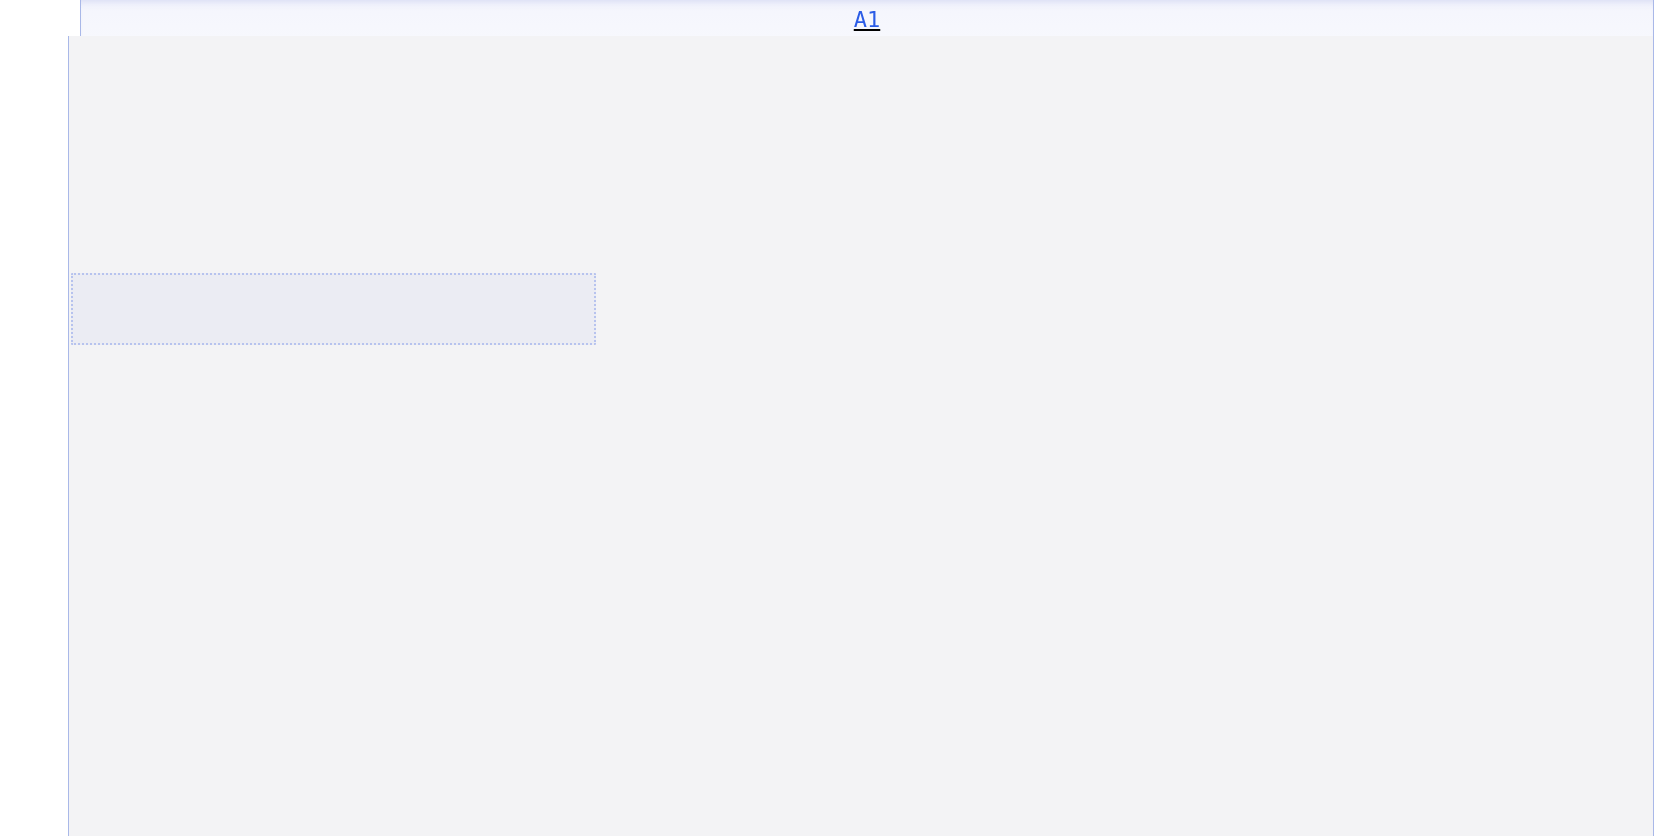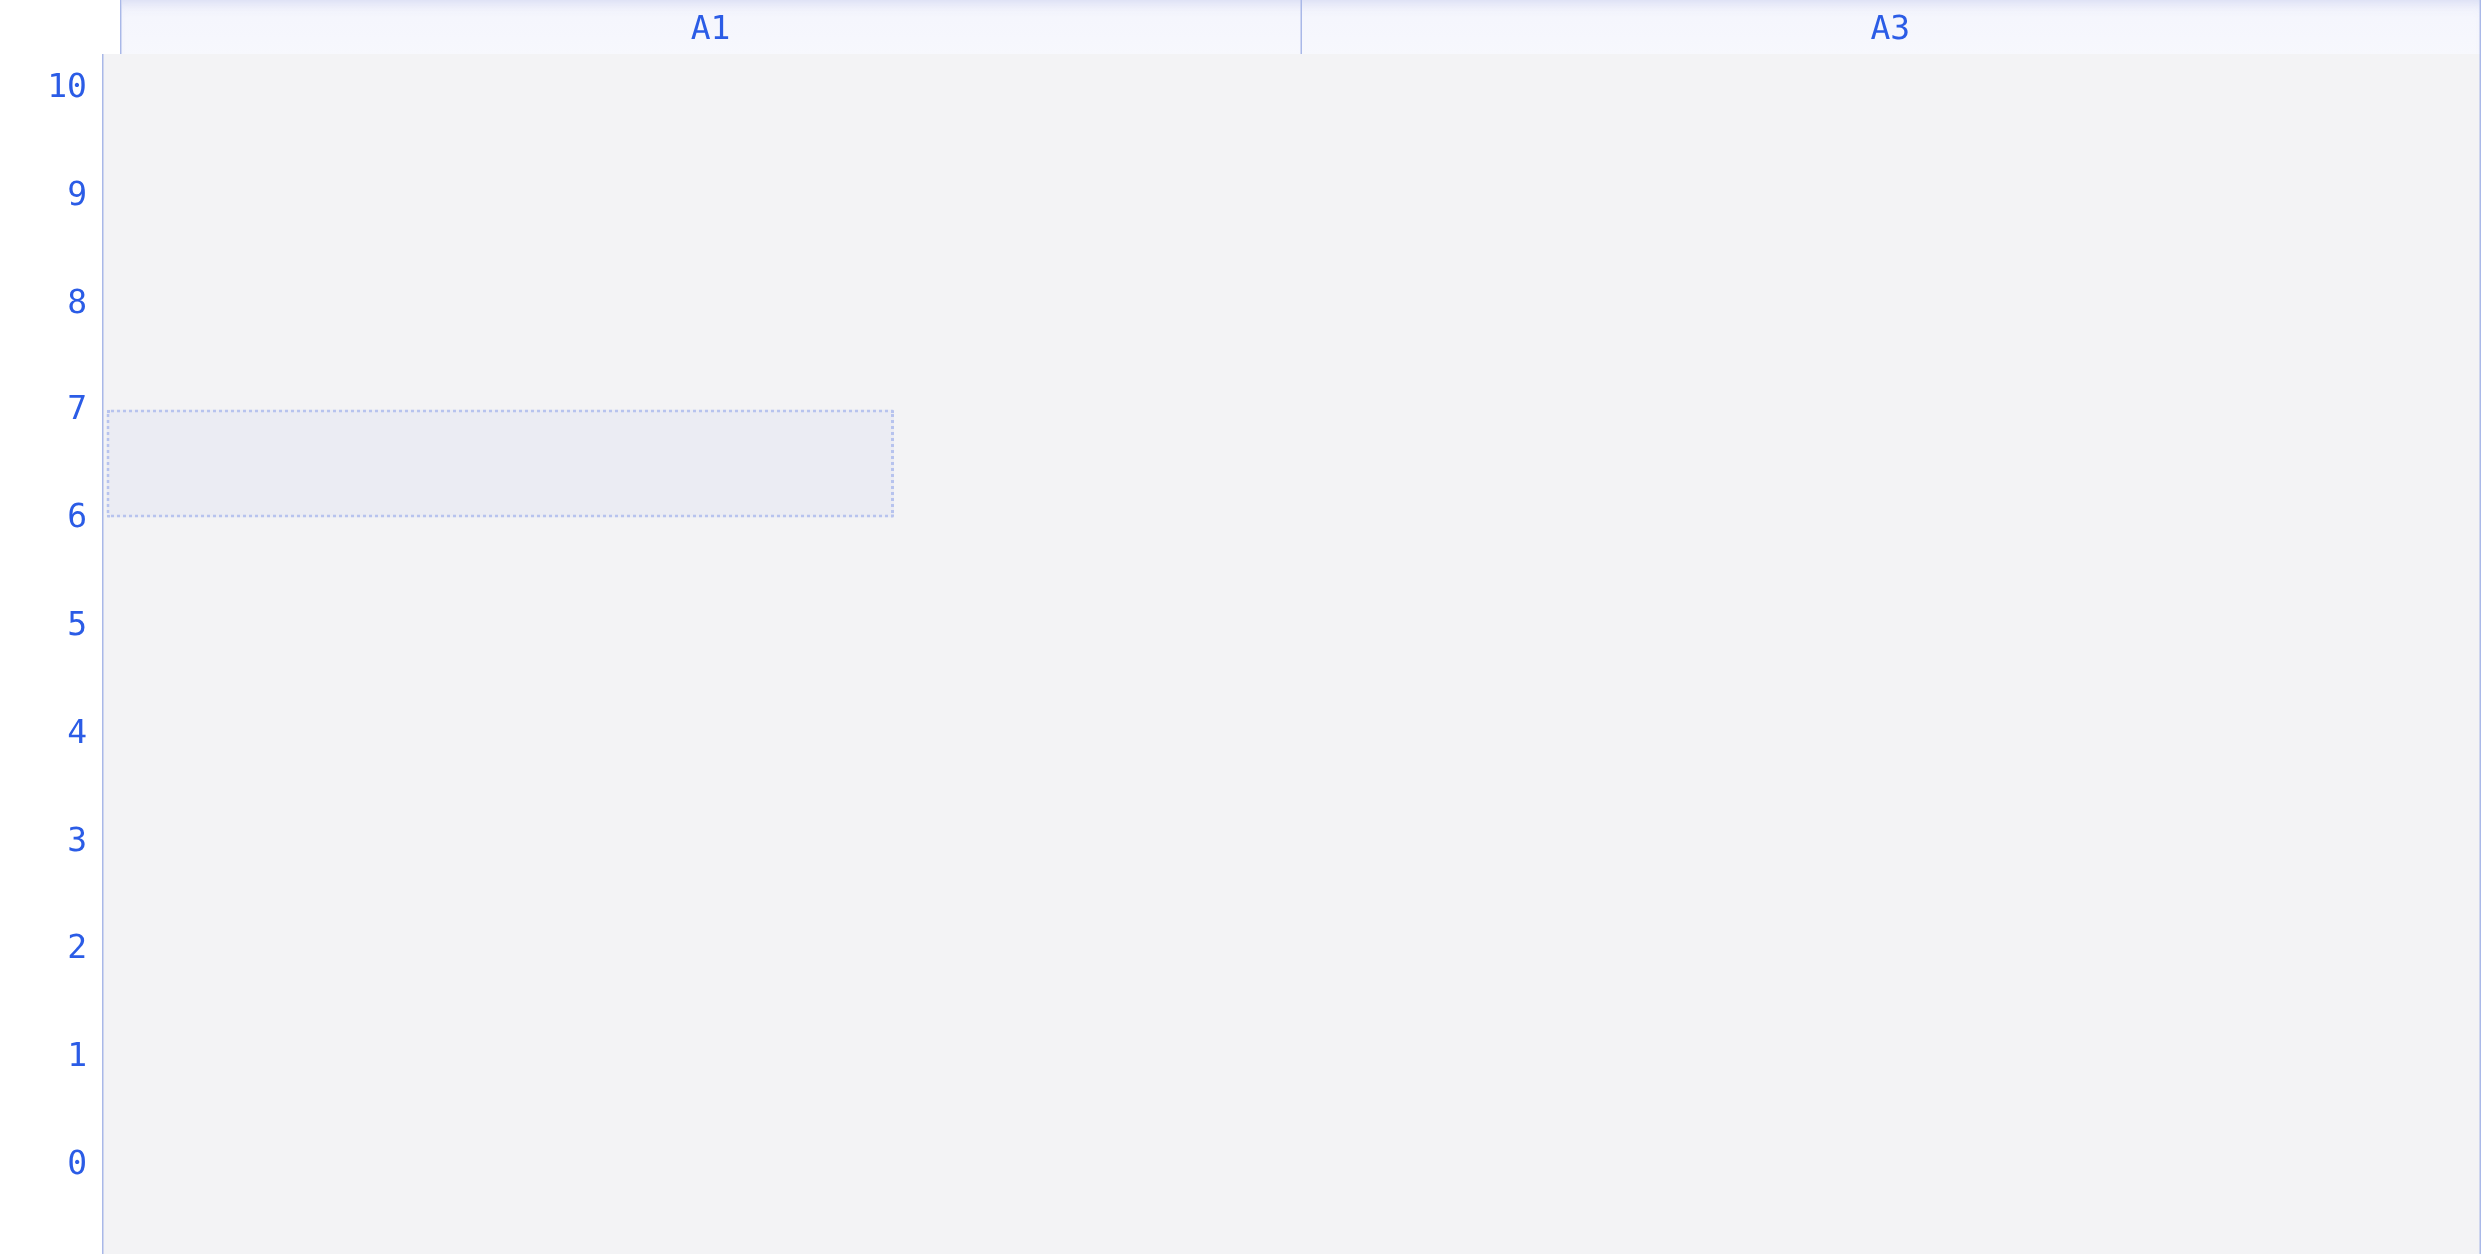--- a/index.html
+++ b/index.html
@@ -27,20 +27,21 @@
       position: absolute;
       left: 80px;
       top: 0;
       right: 6px;
       height: 40px;
       display: flex;
       border: 1px solid #a9b8e8;
       border-top: none;
       background: linear-gradient(#f4f5fd 0%, #f7f8fd 100%);
       box-shadow: inset 0 8px 10px -8px rgba(80,100,200,0.25);
+      text-decoration: underline;
     }
     .col-headers .col {
       flex: 1 1 0;
       border-right: 1px solid #a9b8e8;
       display: flex;
       align-items: center;
       justify-content: center;
       font-size: 22px;
       color: #2b5ce6;
       font-family: Menlo, Monaco, Consolas, monospace;
@@ -83,40 +84,24 @@
       border: 2px dotted #b7c3ee;
       background: rgba(210,216,240,0.25);
       border-radius: 1px;
     }
   </style>
 </head>
 <body>
 
 <div class="chart-wrap">
 
-  <div class="y-axis">
-      <div class="y-tick" style="top: 22px;">10</div>
-      <div class="y-tick" style="top: 93.8px;">9</div>
-      <div class="y-tick" style="top: 165.6px;">8</div>
-      <div class="y-tick" style="top: 237.4px;">7</div>
-      <div class="y-tick" style="top: 309.2px;">6</div>
-      <div class="y-tick" style="top: 381px;">5</div>
-      <div class="y-tick" style="top: 452.8px;">4</div>
-      <div class="y-tick" style="top: 524.6px;">3</div>
-      <div class="y-tick" style="top: 596.4px;">2</div>
-      <div class="y-tick" style="top: 668.2px;">1</div>
-      <div class="y-tick" style="top: 740px;">0</div>
-    </div>
 
   <div class="col-headers">
     <div class="col">
       <span>A1</span>
-    </div>
-    <div class="col">
-      <span>A3</span>
     </div>
   </div>
 
   <div class="plot-area" id="plot-area">
       <div class="highlight" style="left: 2px; width: 524.667px; top: 237.4px; height: 71.8px;"></div>
     </div>
 
 </div>
 
 </body></html>

